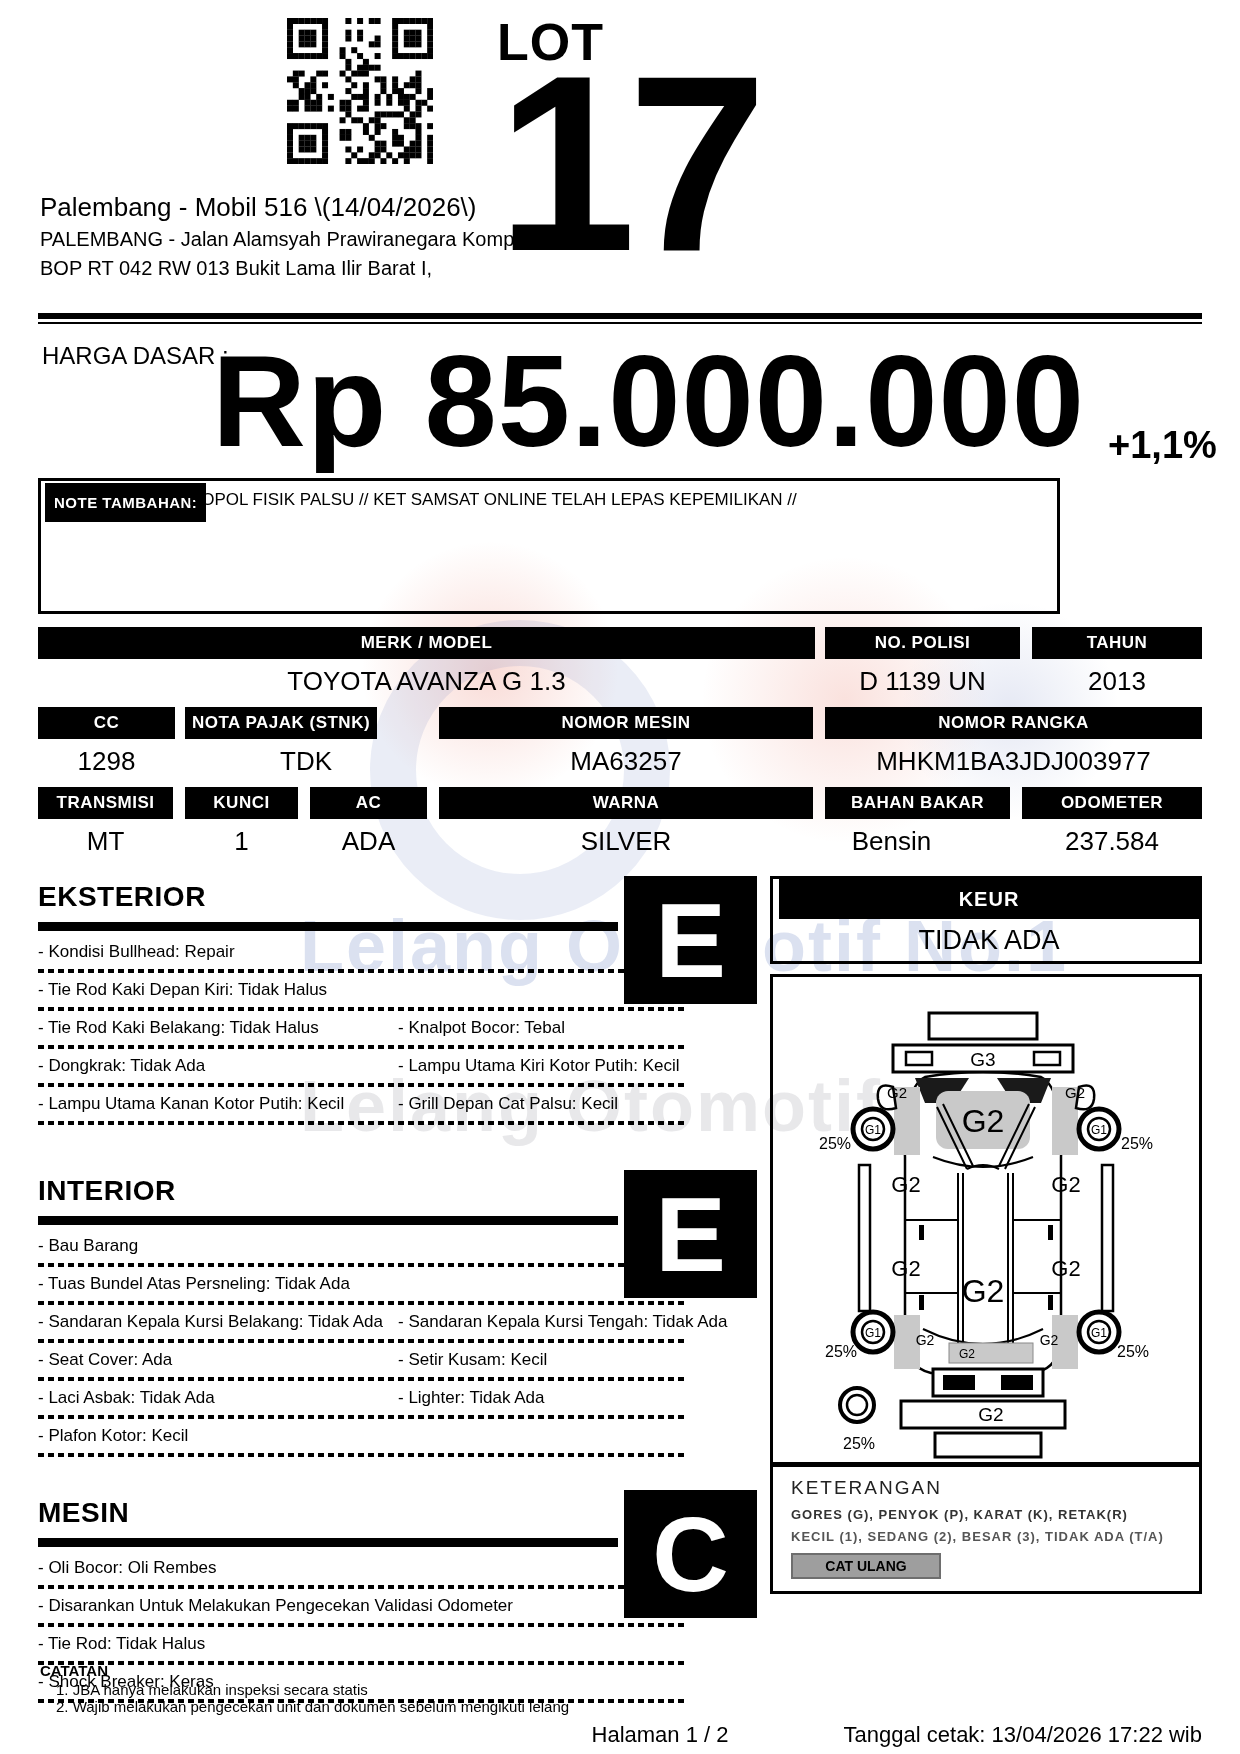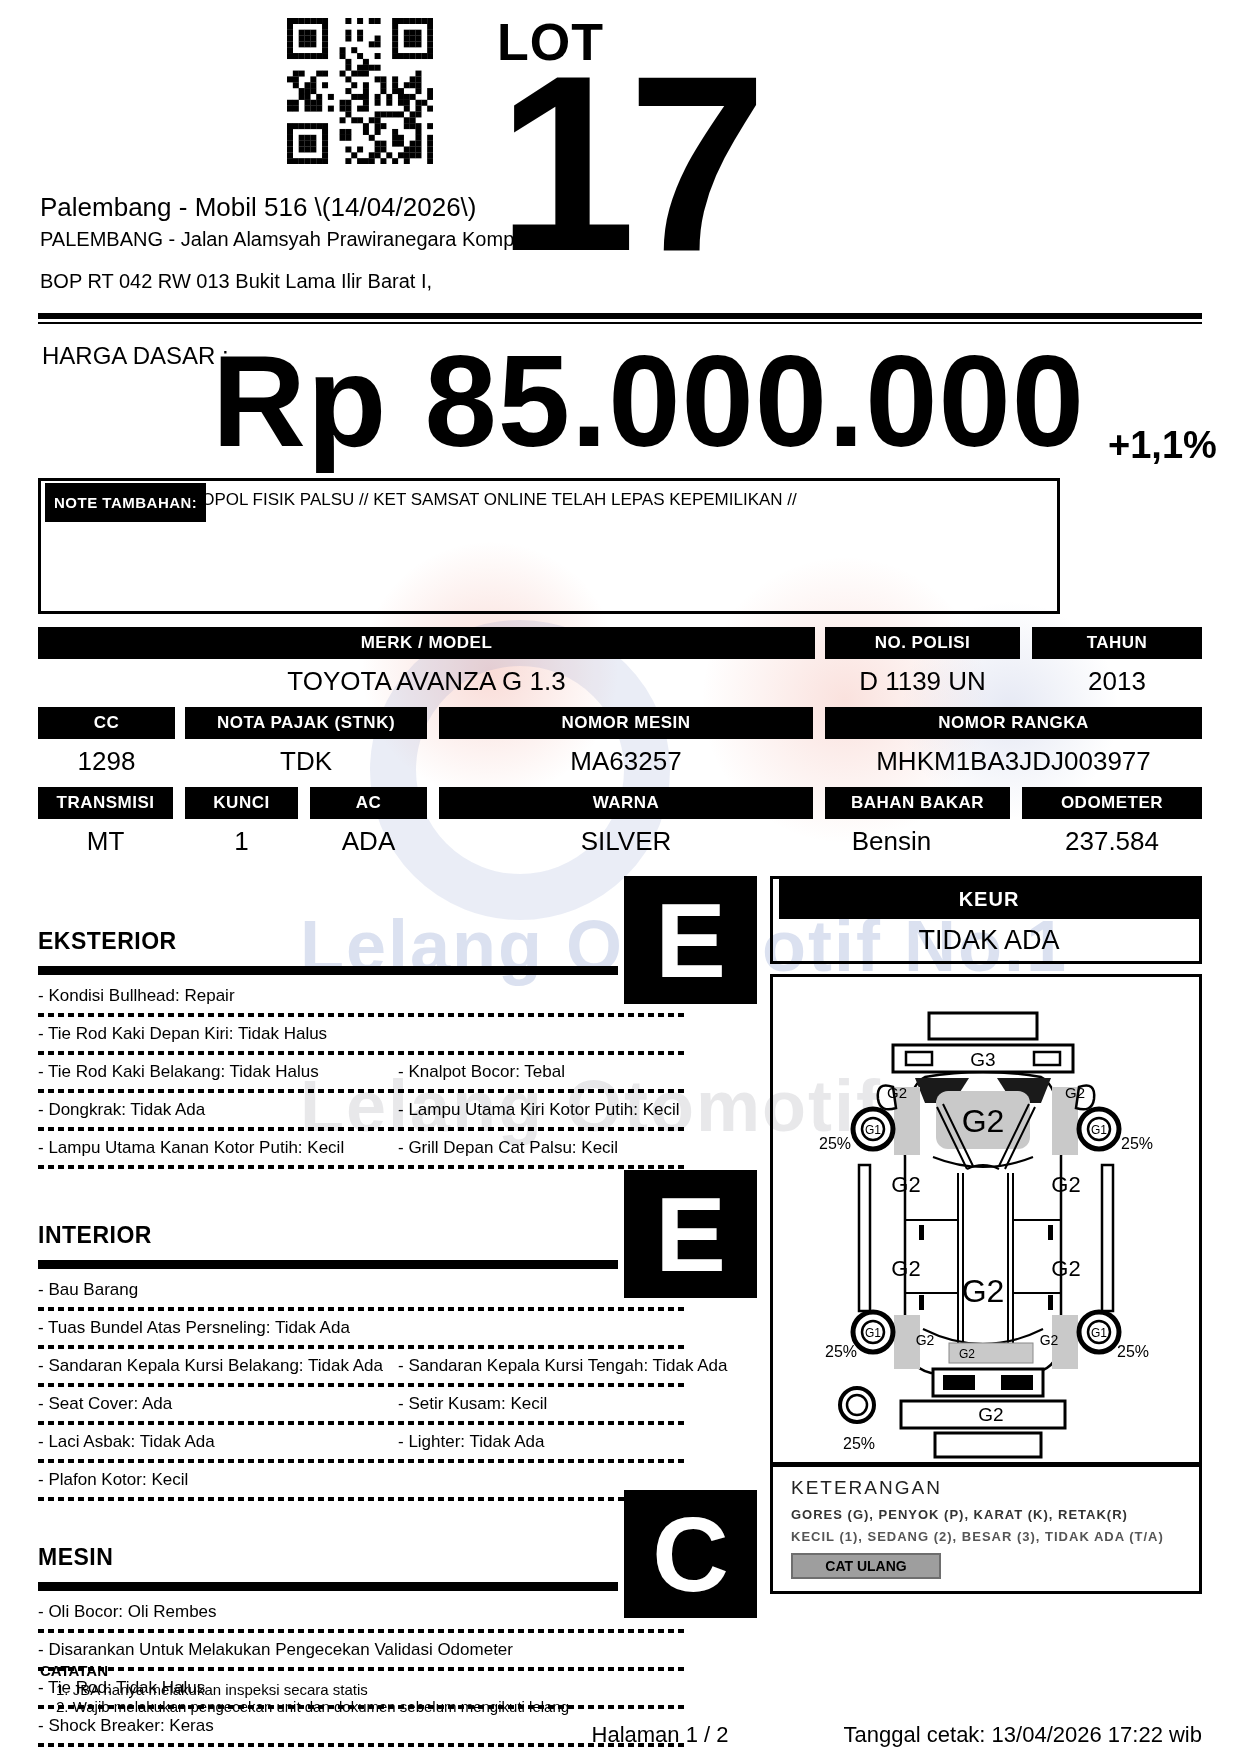--- a/index.html
+++ b/index.html
@@ -32,21 +32,21 @@
   .note-label { position:absolute; left:4px; top:2px; background:#000; color:#fff;
     font-size:15px; font-weight:bold; padding:11px 9px; letter-spacing:.5px; }
   .note-text { position:absolute; left:148px; top:9px; font-size:17px; width:860px; }
 
   .th { position:absolute; z-index:2; height:32px; background:#000; color:#fff; font-size:17px;
     font-weight:bold; text-align:center; line-height:32px; letter-spacing:.5px; }
   .td { position:absolute; z-index:2; height:36px; font-size:26px; text-align:center; line-height:40px; white-space:nowrap; }
 
   
   .section { position:absolute; z-index:2; left:38px; width:660px; }
-  .section h2 { font-size:23px; font-weight:bold; line-height:42px; letter-spacing:.5px;margin-top:44px; }
+  .section h2 { font-size:28px; font-weight:bold; line-height:42px; letter-spacing:.5px; }
   .section .underline { width:580px; height:9px; background:#000; margin-top:4px; }
   .section .rows { margin-top:9px; }
   .row { position:relative; height:38px; font-size:17px; white-space:nowrap; }
   .row .l { position:absolute; left:0; top:2px; }
   .row .r { position:absolute; left:360px; top:2px; }
   .row::after { content:""; position:absolute; left:0; width:648px; bottom:5px; height:4px;
     background:repeating-linear-gradient(90deg,#000 0 6px,transparent 6px 10px); }
 
   .grade { position:absolute; z-index:3; left:624px; width:133px; height:128px; background:#000;
     color:#fff; font-size:106px; font-weight:bold; display:flex; align-items:center; justify-content:center; }
@@ -356,42 +356,42 @@
       <rect x="140.16" y="140.16" width="6" height="6" fill="#000"></rect>
     </svg>
 
   <div class="abs" style="left:497px;top:16px;">
     <div class="lot-label">LOT</div>
     <div class="lot-number">17</div>
   </div>
 
   <div class="abs title" style="left:40px;top:192px;">Palembang - Mobil 516 \(14/04/2026\)</div>
   <div class="abs addr" style="left:40px;top:228px;">PALEMBANG - Jalan Alamsyah Prawiranegara Komp.</div>
-  <div class="abs addr" style="left:40px;top:270px;">BOP RT 042 RW 013 Bukit Lama Ilir Barat I,</div>
+  <div class="abs addr" style="left:40px;top:257px;">BOP RT 042 RW 013 Bukit Lama Ilir Barat I,</div>
 
   <div class="abs rule-double" style="left:38px;top:313px;"></div>
 
   <div class="abs harga-label" style="left:42px;top:342px;">HARGA DASAR :</div>
   <div class="abs harga-value" style="left:212px;top:336px;">Rp 85.000.000</div>
   <div class="abs harga-pct" style="left:1108px;top:424px;">+1,1%</div>
 
   <div class="abs note-box" style="left:38px;top:478px;">
     <div class="note-label">NOTE TAMBAHAN:</div>
     <div class="note-text">NOPOL FISIK PALSU // KET SAMSAT ONLINE TELAH LEPAS KEPEMILIKAN //</div>
   </div>
 
   <div class="th" style="left:38px;top:627px;width:777px;">MERK / MODEL</div>
   <div class="th" style="left:825px;top:627px;width:195px;">NO. POLISI</div>
   <div class="th" style="left:1032px;top:627px;width:170px;">TAHUN</div>
   <div class="td" style="left:38px;top:661px;width:777px;">TOYOTA AVANZA G 1.3</div>
   <div class="td" style="left:825px;top:661px;width:195px;">D 1139 UN</div>
   <div class="td" style="left:1032px;top:661px;width:170px;">2013</div>
 
   <div class="th" style="left:38px;top:707px;width:137px;">CC</div>
-  <div class="th" style="left:185px;top:707px;width:242px;">NOTA PAJAK (STNK)</div>
+  <div class="th" style="left:185px;top:707px;width:192px;">NOTA PAJAK (STNK)</div>
   <div class="th" style="left:439px;top:707px;width:374px;">NOMOR MESIN</div>
   <div class="th" style="left:825px;top:707px;width:377px;">NOMOR RANGKA</div>
   <div class="td" style="left:38px;top:741px;width:137px;">1298</div>
   <div class="td" style="left:185px;top:741px;width:242px;">TDK</div>
   <div class="td" style="left:439px;top:741px;width:374px;">MA63257</div>
   <div class="td" style="left:825px;top:741px;width:377px;">MHKM1BA3JDJ003977</div>
 
   <div class="th" style="left:38px;top:787px;width:135px;">TRANSMISI</div>
   <div class="th" style="left:185px;top:787px;width:113px;">KUNCI</div>
   <div class="th" style="left:310px;top:787px;width:117px;">AC</div>

